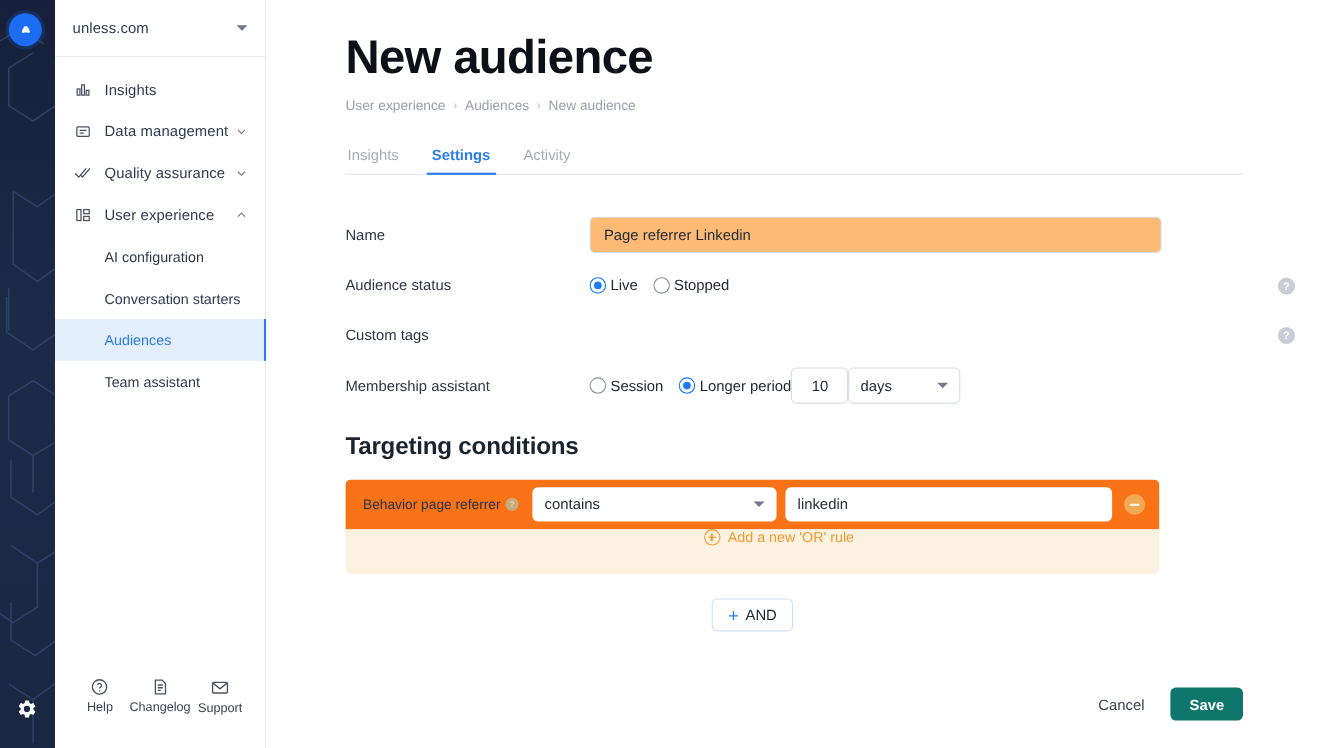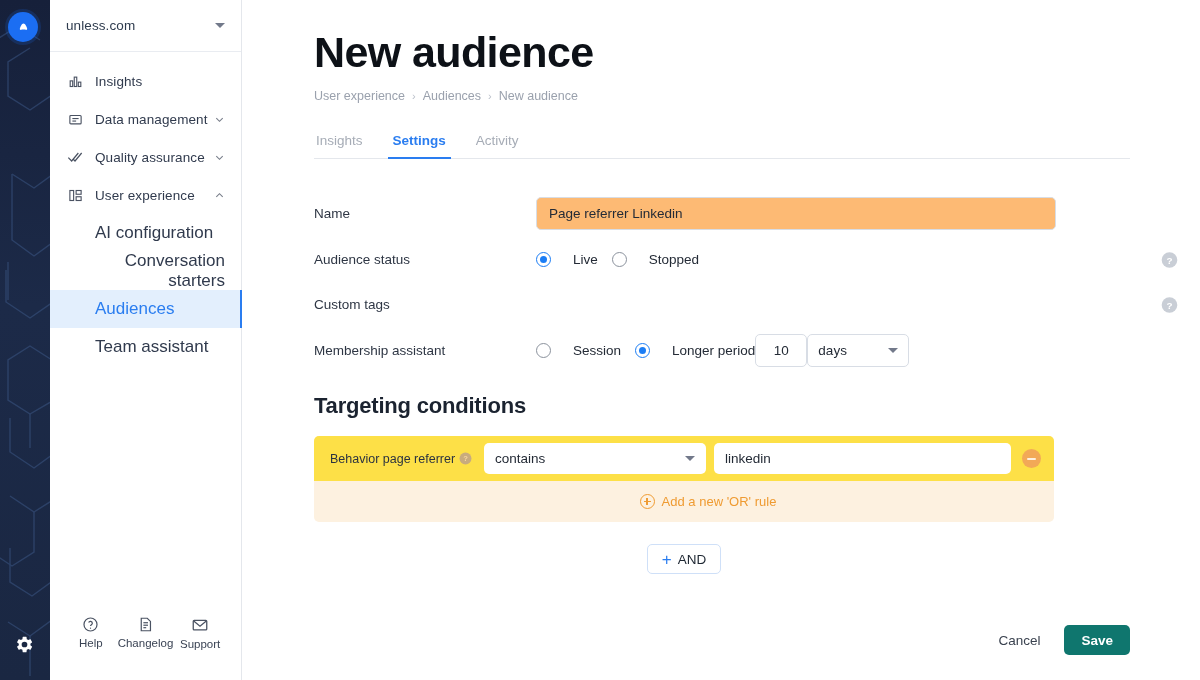--- a/index.html
+++ b/index.html
@@ -73,21 +73,21 @@
   .nav-item .ico {
     width: 18px; height: 18px; margin-right: 11px;
     display: flex; align-items: center; justify-content: center;
     flex: 0 0 18px;
   }
   .nav-item .lbl { flex: 1; letter-spacing: .1px; }
   .nav-chevron { width: 11px; height: 11px; opacity: .75; }
   .nav-sub {
     display: flex; align-items: center;
     height: 38px; padding: 0 16px 0 45px;
-    cursor: pointer; font-size: 17px; color: #303a4d;
+    cursor: pointer; font-size: 13px; color: #303a4d;
     position: relative;
     text-align: right;
   }
   .nav-sub.active {
     background: #e3effd; color: #2a7df0;
   }
   .nav-sub.active::after {
     content: ""; position: absolute; right: -1px; top: 0; bottom: 0;
     width: 2.5px; background: #2a7df0;
   }
@@ -160,21 +160,21 @@
     font-family: "Liberation Sans", sans-serif;
     background: #fdba74; outline: none;
   }
   input.text-input::placeholder { color: #a8aeb8; }
   .help-icon {
     position: absolute; right: -48px; top: 50%; transform: translateY(-50%);
     width: 17px; height: 17px; cursor: pointer;
   }
   .radio-group { display: flex; align-items: center; gap: 14px; flex:1; }
   .radio-opt {
-    display: flex; align-items: center; gap: 22px; cursor: pointer;
+    display: flex; align-items: center; gap: 4px; cursor: pointer;
     font-size: 13.5px; color: #242b36;
   }
   .radio {
     width: 15px; height: 15px; border-radius: 50%;
     border: 1.6px solid #8b929d; background: #fff;
     display: flex; align-items: center; justify-content: center;
     flex: 0 0 15px;
   }
   .radio.checked { border-color: #1b7df5; }
   .radio.checked::after {
@@ -199,21 +199,21 @@
     font-size: 22px; font-weight: 600; color: #1b2330;
     margin: 26px 0 17px 0; letter-spacing: -0.2px;
   }
 
   
   .cond-block {
     width: 740px; border-radius: 5px; overflow: hidden;
     background: #fdf1e0;
   }
   .cond-row {
-    background: #fde047;
+    background: #f97316;
     display: flex; align-items: center;
     padding: 7px 10px; gap: 8px;
   }
   .cond-label {
     font-size: 12.5px; color: #2b3340;
     display: flex; align-items: center; gap: 4px;
     padding-left: 6px; padding-right: 4px;
     white-space: nowrap;
   }
   .cond-select {
@@ -231,21 +231,21 @@
   .remove-btn {
     width: 19px; height: 19px; border-radius: 50%;
     background: #f2a957; display: flex; align-items: center;
     justify-content: center; cursor: pointer; flex: 0 0 19px;
     margin: 0 3px;
   }
   .remove-btn .bar {
     width: 9px; height: 2px; background: #fdf1e0; border-radius: 1px;
   }
   .or-row {
-    height: 41px; display: flex; align-items: center; justify-content: center;
+    height: 41px; display: flex; justify-content: center;
     gap: 7px; cursor: pointer;
     font-size: 13px; color: #ef9b32; padding-left: 48px;
   }
   .plus-circ {
     width: 15px; height: 15px; border-radius: 50%;
     border: 1.4px solid #ef9b32; position: relative; flex:0 0 15px;
   }
   .plus-circ::before, .plus-circ::after {
     content:""; position:absolute; background:#ef9b32;
   }

